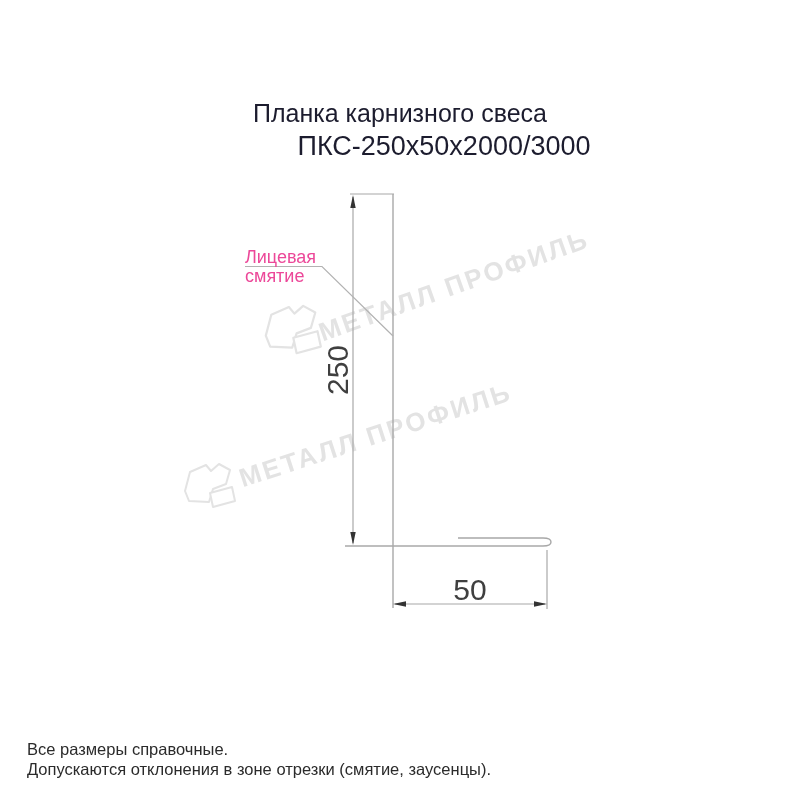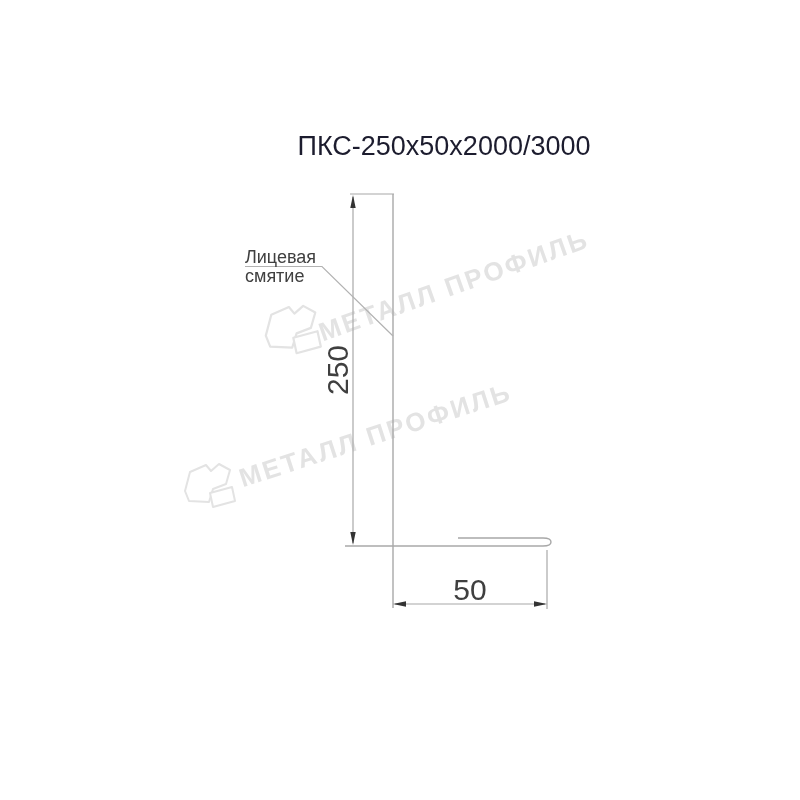--- a/index.html
+++ b/index.html
@@ -28,33 +28,34 @@
   }
   .wm1{left:325px;top:317px;transform:rotate(-19.5deg);}
   .wm2{left:245px;top:463px;transform:rotate(-18deg);}
   .watermark-logo{position:absolute;z-index:1;}
   .wm-logo1{left:257px;top:302px;}
   .wm-logo2{left:177px;top:461px;}
   
   .drawing-svg{position:absolute;left:0;top:0;z-index:2;}
   .face-side-label{
     position:absolute;left:245px;top:248px;z-index:3;
-    font-size:18px;line-height:18.5px;color:#404040;
+    font-size:18px;line-height:18.5px;color:#ec4899;
   }
   
   .footnotes{
     position:absolute;left:27px;top:740px;z-index:3;
     font-size:16.5px;line-height:19.5px;color:#2b2b2b;
   }
 </style>
 </head>
 <body>
 
 <div class="screen">
 
+  <div class="product-subtitle">Планка карнизного свеса</div>
   <div class="product-model">ПКС-250х50х2000/3000</div>
 
   <svg class="watermark-logo wm-logo1" width="66" height="54" viewBox="0 0 60 48">
     <path d="M 8 30 L 13 11 L 29 4 L 34 10 L 42 3 L 53 9 L 49 23 L 36 28 L 32 41 L 12 40 Z" fill="#ffffff" stroke="#e3e3e3" stroke-width="2" stroke-linejoin="round"></path>
     <path d="M 33 32 L 55 26 L 58 40 L 36 46 Z" fill="#ffffff" stroke="#e3e3e3" stroke-width="2" stroke-linejoin="round"></path>
   </svg>
   <div class="watermark-text wm1">МЕТАЛЛ ПРОФИЛЬ</div>
 
   <svg class="watermark-logo wm-logo2" width="60" height="48" viewBox="0 0 60 48">
     <path d="M 8 30 L 13 11 L 29 4 L 34 10 L 42 3 L 53 9 L 49 23 L 36 28 L 32 41 L 12 40 Z" fill="#ffffff" stroke="#e3e3e3" stroke-width="2" stroke-linejoin="round"></path>
@@ -90,14 +91,18 @@
     </g>
 
     <path d="M 245 266.5 H 322 L 393 336" fill="none" stroke="#b2b2b2" stroke-width="1.2"></path>
   </svg>
 
   <div class="face-side-label">
     <div>Лицевая</div>
     <div>смятие</div>
   </div>
 
+  <div class="footnotes">
+    <div>Все размеры справочные.</div>
+    <div>Допускаются отклонения в зоне отрезки (смятие, заусенцы).</div>
+  </div>
 
 </div>
 
 </body></html>

